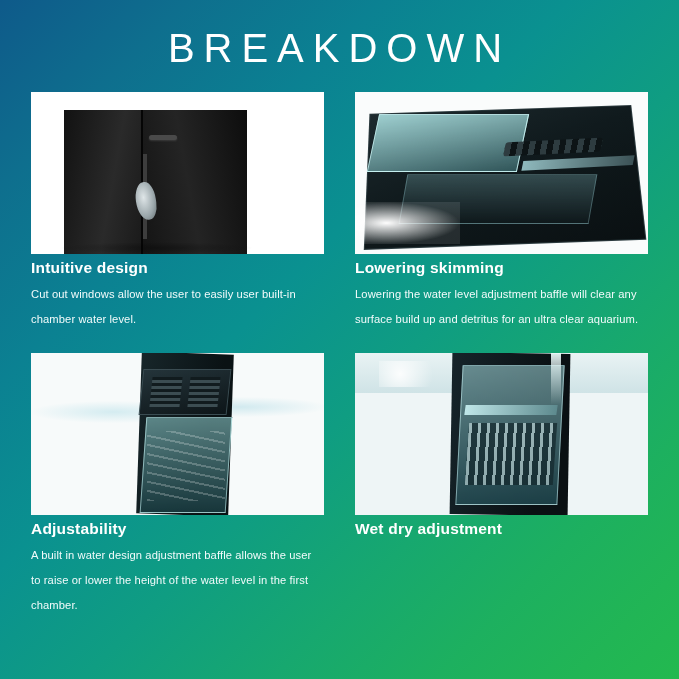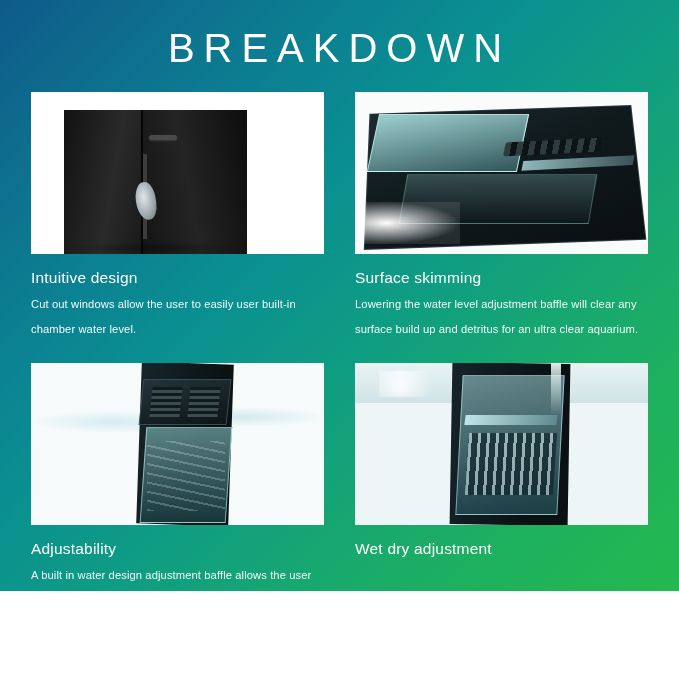--- a/index.html
+++ b/index.html
@@ -3,21 +3,21 @@
 <meta charset="utf-8">
 <style>
   * { box-sizing: border-box; margin: 0; padding: 0; }
   html, body {
     width: 679px; height: 679px;
     font-family: "Liberation Sans", sans-serif;
     overflow: hidden;
   }
   #page {
     position: relative;
-    width: 679px; height: 591px;
+    width: 679px; height: 679px;
     background: linear-gradient(135deg,
       #0e5a8a 0%,
       #0e6f8e 14%,
       #0b8192 28%,
       #0a9190 42%,
       #0f9d82 56%,
       #17a86f 70%,
       #1db05f 82%,
       #21b555 92%,
       #23b94f 100%);
@@ -43,22 +43,22 @@
   .cell.right { margin-left: 31px; }
   .photo {
     width: 293px; height: 162px;
     background: #ffffff;
     overflow: hidden;
     position: relative;
   }
   .cap-title {
     color: #ffffff;
     font-size: 15.5px;
-    font-weight: normal;
-    margin-top: 15px;
+    font-weight: bold;
+    margin-top: 5px;
     line-height: 18px;
     letter-spacing: 0.2px;
   }
   .cap-body {
     color: #f2fbfb;
     font-size: 11.2px;
     line-height: 25px;
     margin-top: 5px;
     letter-spacing: 0.1px;
   }
@@ -242,21 +242,21 @@
       <div class="cell right">
         <div class="photo">
           <div class="p2-bg"></div>
           <div class="p2-body"></div>
           <div class="p2-glass"></div>
           <div class="p2-teeth"></div>
           <div class="p2-bar"></div>
           <div class="p2-inner"></div>
           <div class="p2-foam"></div>
         </div>
-        <div class="cap-title">Surface skimming</div>
+        <div class="cap-title">Lowering skimming</div>
         <div class="cap-body">Lowering the water level adjustment baffle will clear any surface build up and detritus for an ultra clear aquarium.</div>
       </div>
 
     </div>
 
     <div class="row row2">
 
       <div class="cell">
         <div class="photo">
           <div class="p3-bg"></div>

